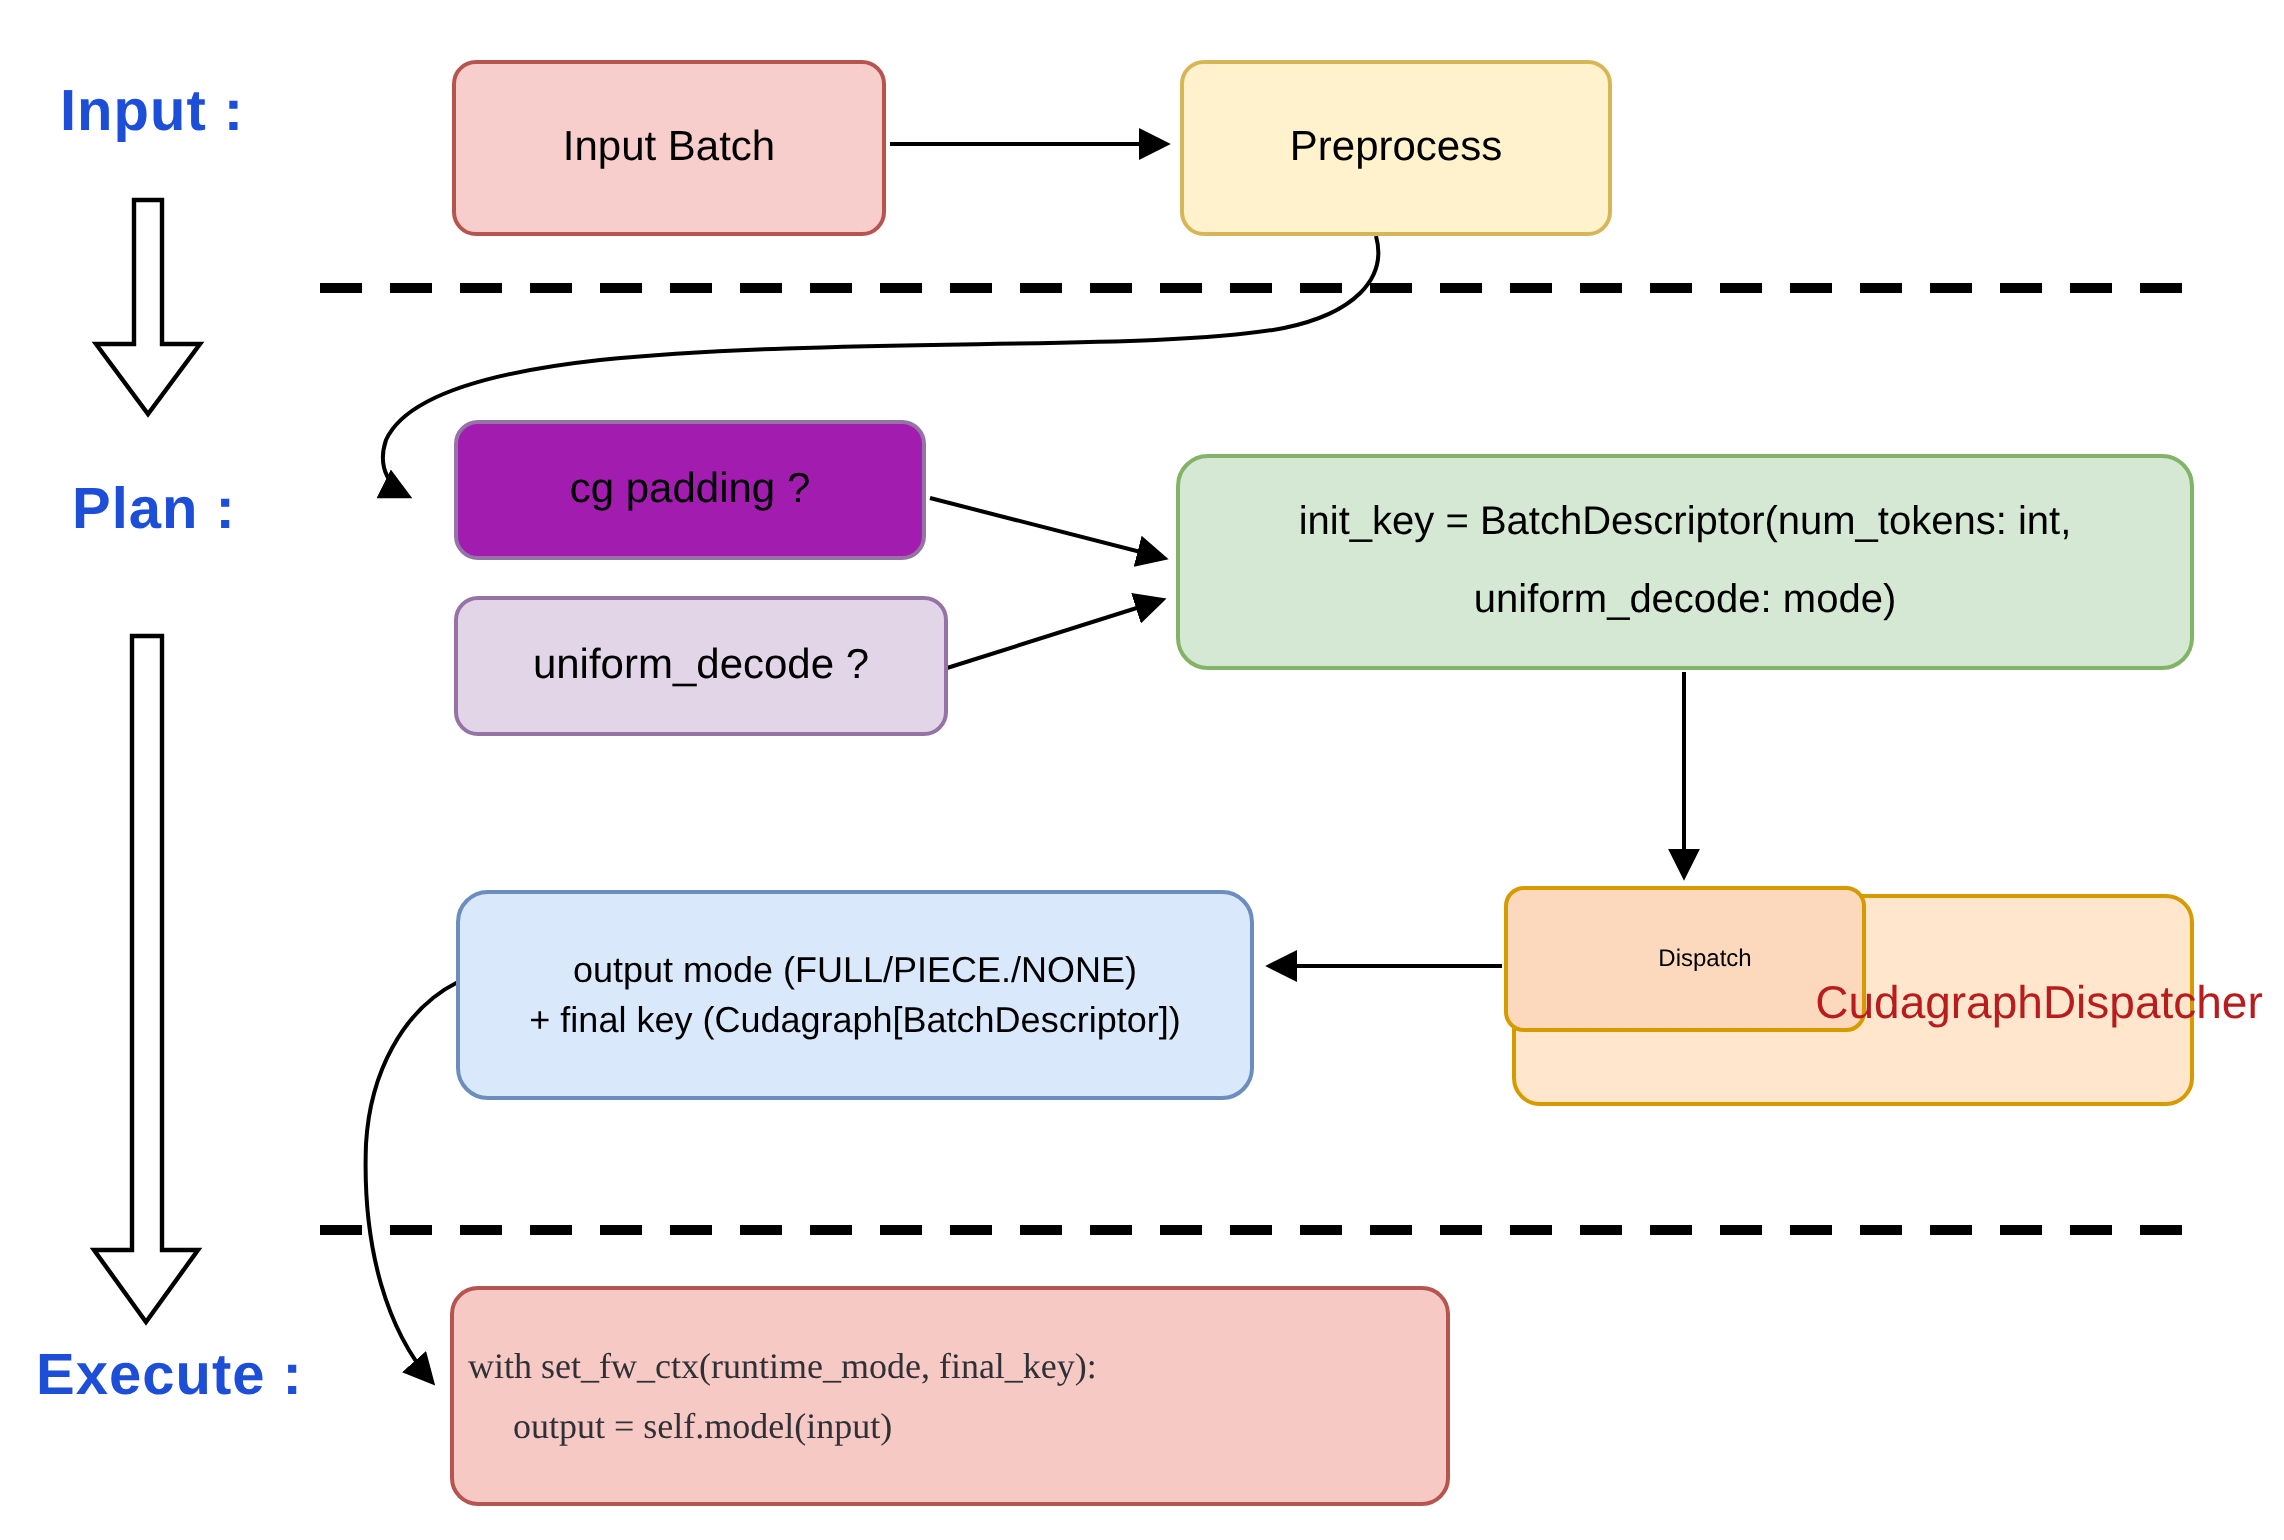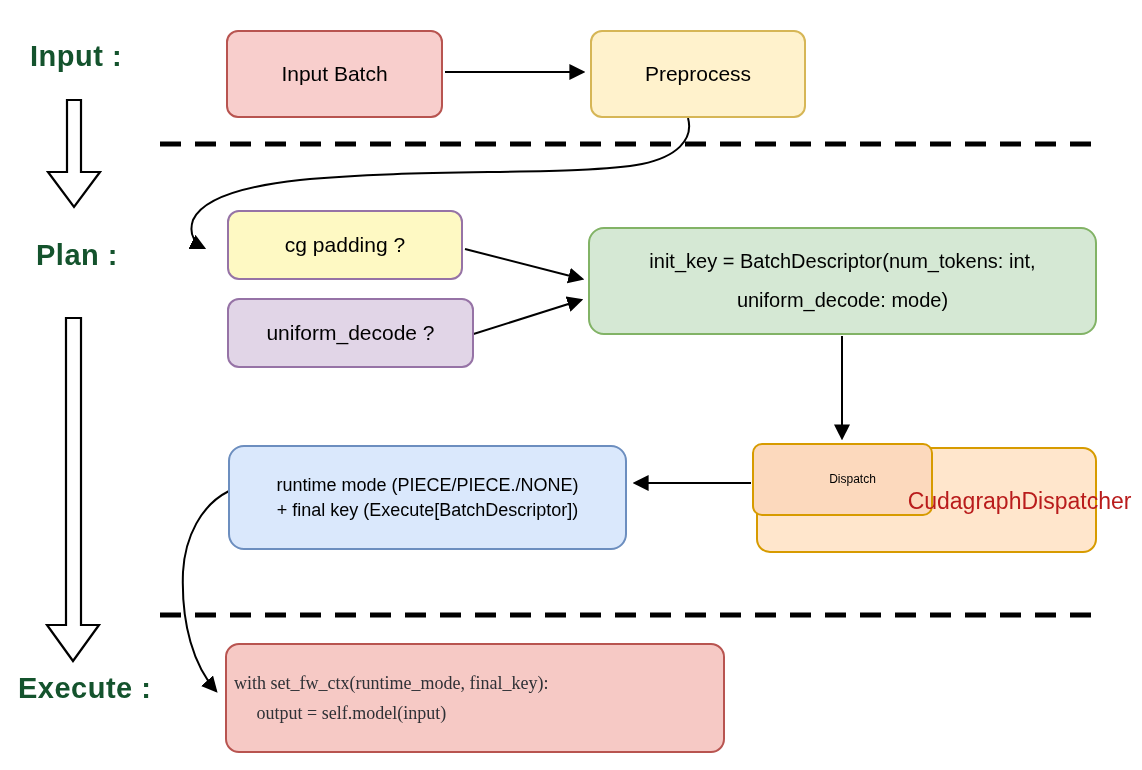--- a/index.html
+++ b/index.html
@@ -2,21 +2,21 @@
 <html><head>
 <meta charset="utf-8">
 <style>
   html,body{margin:0;padding:0;background:#fff;}
   .canvas{
     position:relative;width:1142px;height:770px;background:#ffffff;
     font-family:"Liberation Sans",sans-serif;overflow:hidden;
   }
   .conn-layer{position:absolute;left:0;top:0;width:1142px;height:770px;}
   .stage-label{
-    position:absolute;font-weight:700;font-size:29px;color:#14532d;
+    position:absolute;font-weight:700;font-size:29px;color:#1d4ed8;
     letter-spacing:.5px;white-space:nowrap;
   }
   .node{
     position:absolute;border:2px solid #d946ef;border-radius:12px;
     display:flex;flex-direction:column;align-items:center;justify-content:center;
     text-align:center;color:#000;box-sizing:border-box;line-height:1.35;
   }
   .node .ln{white-space:nowrap;}
   .big-radius{border-radius:16px;}
   .cud-text{
@@ -68,41 +68,41 @@
   </svg>
 
   <div class="stage-label" style="left:30px;top:40px">Input :</div>
   <div class="stage-label" style="left:36px;top:239px">Plan :</div>
   <div class="stage-label" style="left:18px;top:672px">Execute :</div>
 
   <div class="node" style="left: 226px; top: 30px; width: 217px; height: 88px; font-size: 21px; background: rgb(248, 206, 204); border-color: rgb(184, 84, 80);">Input Batch</div>
 
   <div class="node" style="left: 590px; top: 30px; width: 216px; height: 88px; font-size: 21px; background: rgb(255, 242, 204); border-color: rgb(214, 182, 86);">Preprocess</div>
 
-  <div class="node" style="left: 227px; top: 210px; width: 236px; height: 70px; font-size: 21px; background: #fef9c3; border-color: rgb(150, 115, 166);">cg padding ?</div>
+  <div class="node" style="left: 227px; top: 210px; width: 236px; height: 70px; font-size: 21px; background: #a21caf; border-color: rgb(150, 115, 166);">cg padding ?</div>
 
   <div class="node" style="left: 227px; top: 298px; width: 247px; height: 70px; font-size: 21px; background: rgb(225, 213, 231); border-color: rgb(150, 115, 166);">uniform_decode ?</div>
 
   <div class="node big-radius" style="left: 588px; top: 227px; width: 509px; height: 108px; font-size: 20px; background: rgb(213, 232, 212); border-color: rgb(130, 179, 102); gap: 12px;">
     <div class="ln">init_key = BatchDescriptor(num_tokens: int,</div>
     <div class="ln">uniform_decode: mode)</div>
   </div>
 
   <div class="node" style="left: 756px; top: 447px; width: 341px; height: 106px; border-radius: 14px; background: rgb(255, 230, 204); border-color: rgb(215, 155, 0);"></div>
 
   <div class="node" style="left: 752px; top: 443px; width: 181px; height: 73px; font-size: 12px; border-radius: 10px; background: rgb(252, 217, 189); border-color: rgb(215, 155, 0); padding-left: 20px;">Dispatch</div>
 
   <div class="cud-text">
     <div class="ln">Cudagraph</div>
     <div class="ln">Dispatcher</div>
   </div>
 
   <div class="node big-radius" style="left: 228px; top: 445px; width: 399px; height: 105px; font-size: 18px; background: rgb(218, 232, 252); border-color: rgb(108, 142, 191);">
-    <div class="ln">runtime mode (PIECE/PIECE./NONE)</div>
-    <div class="ln">+ final key (Execute[BatchDescriptor])</div>
+    <div class="ln">output mode (FULL/PIECE./NONE)</div>
+    <div class="ln">+ final key (Cudagraph[BatchDescriptor])</div>
   </div>
 
   <div class="code-box" style="background: rgb(246, 201, 197); border-color: rgb(184, 84, 80); color: rgb(47, 49, 54);">
     <div class="code-ln">with set_fw_ctx(runtime_mode, final_key):</div>
     <div class="code-ln">     output = self.model(input)</div>
   </div>
 
 </div>
 
 </body></html>

